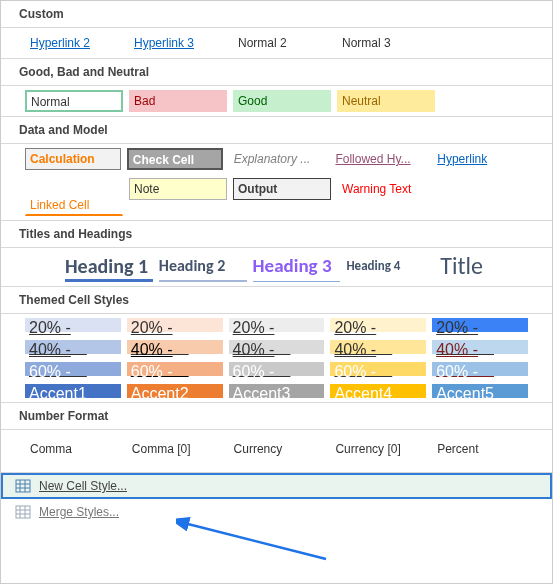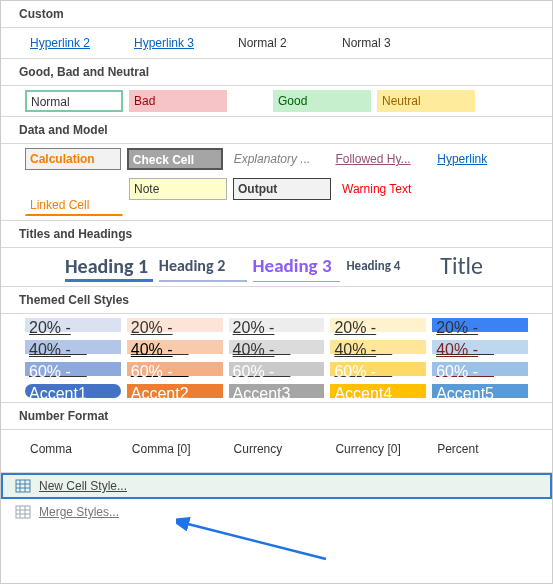--- a/index.html
+++ b/index.html
@@ -40,41 +40,41 @@
     font-size: 12px;
     border: 1px solid transparent;
     overflow: hidden;
     white-space: nowrap;
     cursor: pointer;
   }
   .link { color: #0563c1; text-decoration: underline; }
   .plain { color: #333; }
   .normal-sel { border: 2px solid #7dc9a4; background: #fff; color:#333; }
   .bad { background: #f6c3c6; color: #9c0006; }
-  .good { background: #c6efce; color: #006100; margin-left: 40px; }
+  .good { background: #c6efce; color: #006100; }
   .neutral { background: #ffeb9c; color: #9c6500; }
   .calc { background:#f2f2f2; border:1px solid #7f7f7f; color:#fa7d00; font-weight:600; }
   .checkcell { background:#a5a5a5; border:2px double #555; color:#fff; font-weight:600; }
   .explan { color:#7f7f7f; font-style:italic; }
   .follow { color:#954f72; text-decoration:underline; }
   .hyperl { color:#0563c1; text-decoration:underline; }
   .linkedc { color:#fa7d00; border-bottom:2px double #ff8001;margin-top:16px; }
   .note { background:#ffffcc; border:1px solid #b2b2b2; color:#333; }
   .output { background:#f2f2f2; border:1px solid #3f3f3f; color:#3f3f3f; font-weight:600; }
   .warn { color:#ff0000; }
   .h1 { font-family: Calibri, sans-serif; font-size:20px; font-weight:600; color:#44546a; border-bottom:3px solid #4472c4; width:98px; line-height:28px; height:30px;margin-left:40px; }
   .h2 { font-family: Calibri, sans-serif; font-size:16px; font-weight:600; color:#44546a; border-bottom:2px solid #a5b6d8; width:98px; line-height:28px; height:30px;}
   .h3 { font-family: Calibri, sans-serif; font-size:19px; font-weight:600; color:#8b5cf6; border-bottom:1px solid #8ea9db; width:98px; line-height:28px; height:30px;}
   .h4 { font-family: Calibri, sans-serif; font-size:13px; font-weight:600; color:#44546a; width:98px; line-height:28px; height:30px;}
   .title { font-family: "Calibri Light", Calibri, sans-serif; font-size:24px; color:#44546a; width:98px; line-height:28px; height:30px;}
   .acc { width:98px; height:14px; line-height:20px; padding:0 4px; font-size:16px; cursor:pointer;text-decoration:underline; }
   .a20-1{background:#d9e1f2;color:#333;} .a20-2{background:#fce4d6;color:#333;} .a20-3{background:#ededed;color:#333;} .a20-4{background:#fff2cc;color:#333;} .a20-5{background:#3b82f6;color:#333;}
   .a40-1{background:#b4c6e7;color:#333;} .a40-2{background:#f8cbad;color:#000000;} .a40-3{background:#dbdbdb;color:#333;} .a40-4{background:#ffe699;color:#333;} .a40-5{background:#bdd7ee;color:#7f1d1d;}
   .a60-1{background:#8ea9db;color:#fff;} .a60-2{background:#f4b084;color:#fff;} .a60-3{background:#c9c9c9;color:#fff;} .a60-4{background:#ffd966;color:#fff;} .a60-5{background:#9bc2e6;color:#fff;}
-  .a100-1{background:#4472c4;color:#fff;border-radius:9px;} .a100-2{background:#ed7d31;color:#fff;} .a100-3{background:#a5a5a5;color:#fff;} .a100-4{background:#ffc000;color:#fff;} .a100-5{background:#5b9bd5;color:#fff;}
+  .a100-1{background:#4472c4;color:#fff;} .a100-2{background:#ed7d31;color:#fff;} .a100-3{background:#a5a5a5;color:#fff;} .a100-4{background:#ffc000;color:#fff;} .a100-5{background:#5b9bd5;color:#fff;}
   .footer {
     border-top: 1px solid #d8d8d8;
   }
   .menu-item {
     display: flex;
     align-items: center;
     gap: 8px;
     padding: 5px 10px 5px 14px;
     font-size: 12px;
     color: #777;

